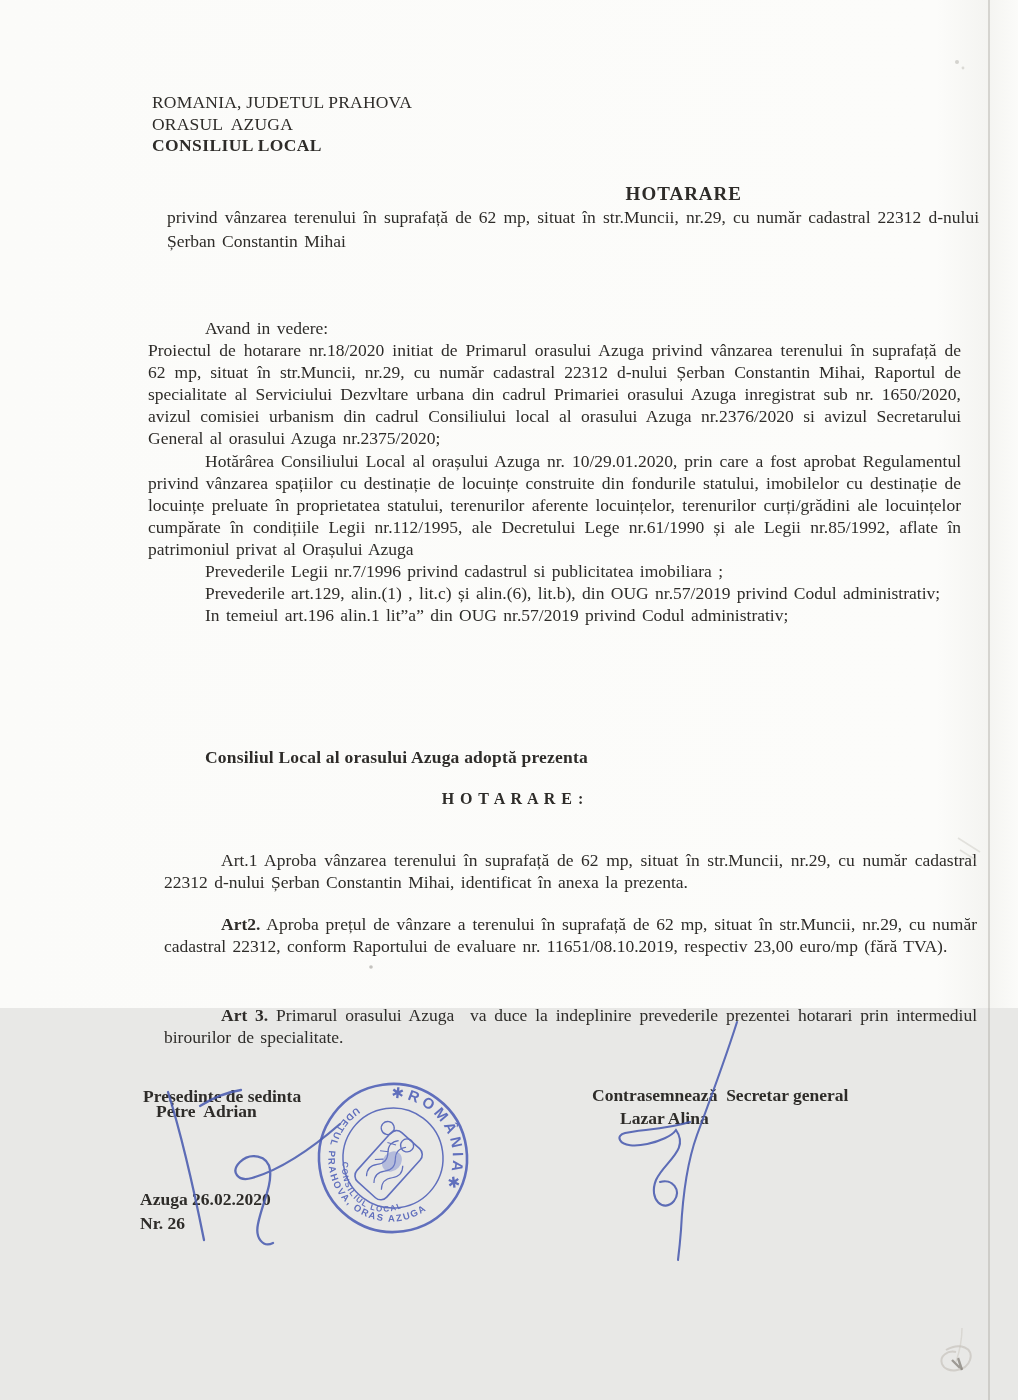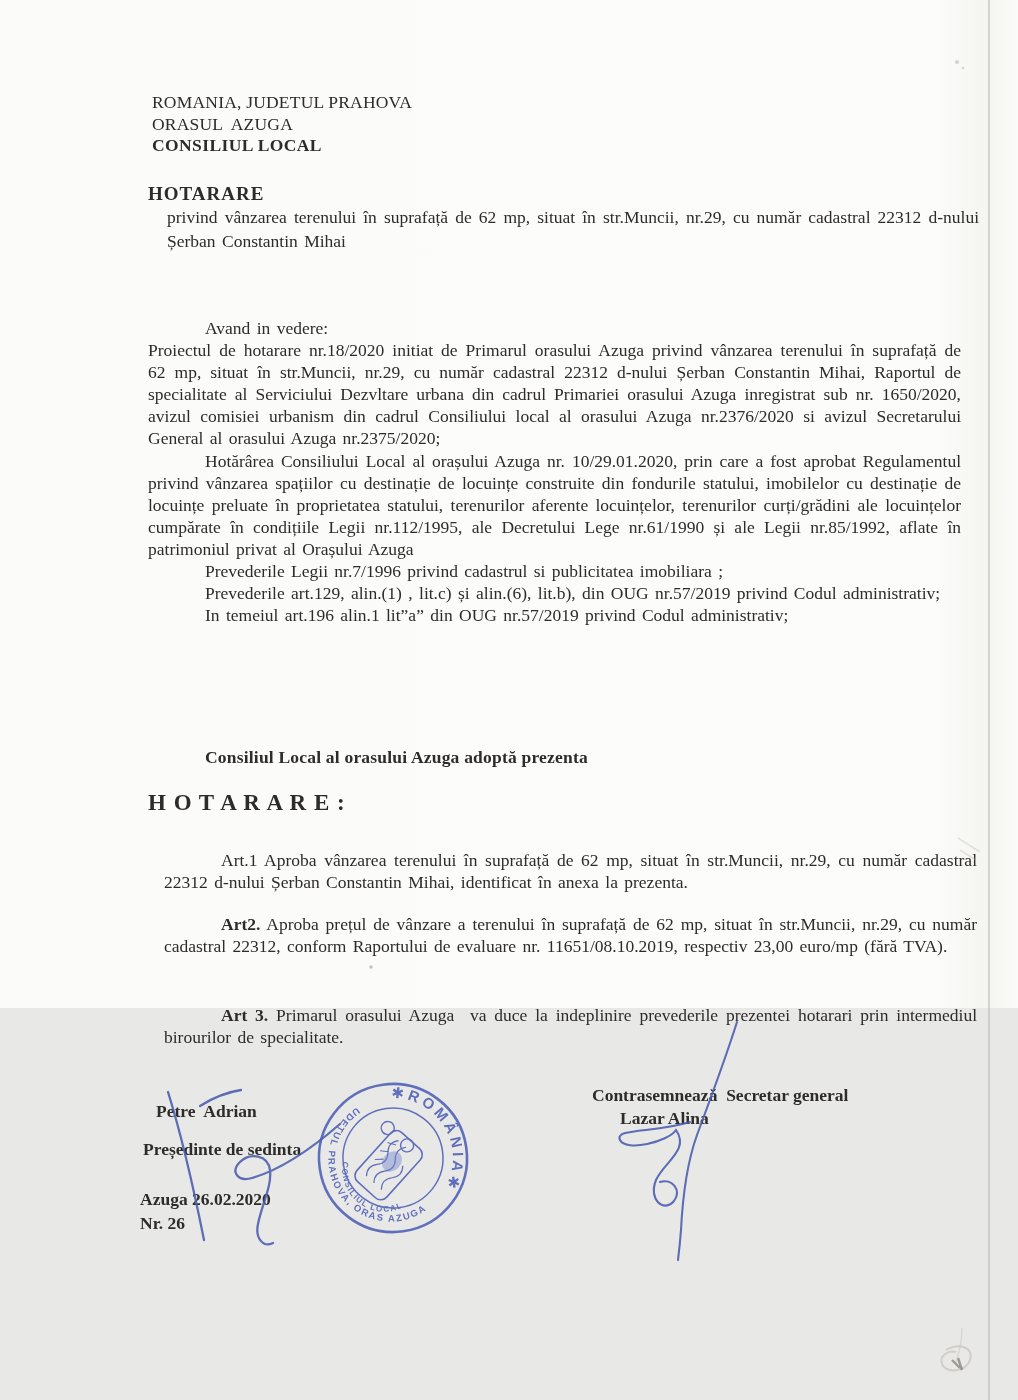--- a/index.html
+++ b/index.html
@@ -14,37 +14,37 @@
     color:#2e2c29;
   }
   .abs{position:absolute;}
   .pre{white-space:pre-wrap;}
   .bld{font-weight:700;}
   .reg{font-weight:400;}
   
   .hdr{left:152px;top:92px;font-size:17.5px;line-height:21.5px;letter-spacing:.2px;}
   .hdr .l3{font-weight:700;letter-spacing:.4px;}
   
-  .doc-title{left:148px;top:183px;width:594px;text-align:left;font-weight:700;font-size:19px;letter-spacing:1px;}
+  .doc-title{left:148px;top:183px;width:594px;text-align:right;font-weight:700;font-size:19px;letter-spacing:1px;}
   .doc-sub{left:150px;top:205px;width:812px;font-size:17.5px;line-height:24px;text-align:justify;word-spacing:2px;margin-left:17px;}
   
   .body-block{left:148px;top:317px;width:813px;font-size:17.5px;line-height:22.1px;word-spacing:2px;}
   .body-block .lead{padding-left:57px;}
   .body-block p{margin:0;text-align:justify;text-indent:57px;}
   .body-block p.noindent{text-indent:0;}
   .adopt{left:205px;top:747px;font-weight:700;font-size:17.5px;letter-spacing:.2px;}
-  .dec-title{left:148px;top:790px;width:730px;font-weight:700;font-size:23px;letter-spacing:1px;}
+  .dec-title{left:148px;top:790px;width:730px;text-align:center;font-weight:700;font-size:16px;letter-spacing:1px;}
   
   .article{left:148px;width:813px;font-size:17.5px;line-height:22.1px;word-spacing:2px;text-align:justify;text-indent:57px;margin:16px;}
   .art1{top:833px;}
   .art2{top:897px;}
   .art3{top:988px;}
   
   .sig{font-size:17.5px;font-weight:700;line-height:22px;}
-  .sig-left-role{left:143px;top:1138px;}
+  .sig-left-role{left:143px;top:1085px;}
   .sig-left-name{left:156px;top:1100px;}
   .sig-right-role{left:592px;top:1084px;}
   .sig-right-name{left:620px;top:1107px;}
   .issue-date{left:140px;top:1188px;}
   .issue-num{left:140px;top:1212px;}
   
   .stamp-wrap{left:308px;top:1073px;width:170px;height:170px;}
   .ink-overlay{left:0;top:0;width:1018px;height:1400px;pointer-events:none;}
   .edge-line{left:988px;top:0;width:2px;height:1400px;background:rgba(175,173,166,.45);}
 </style>

